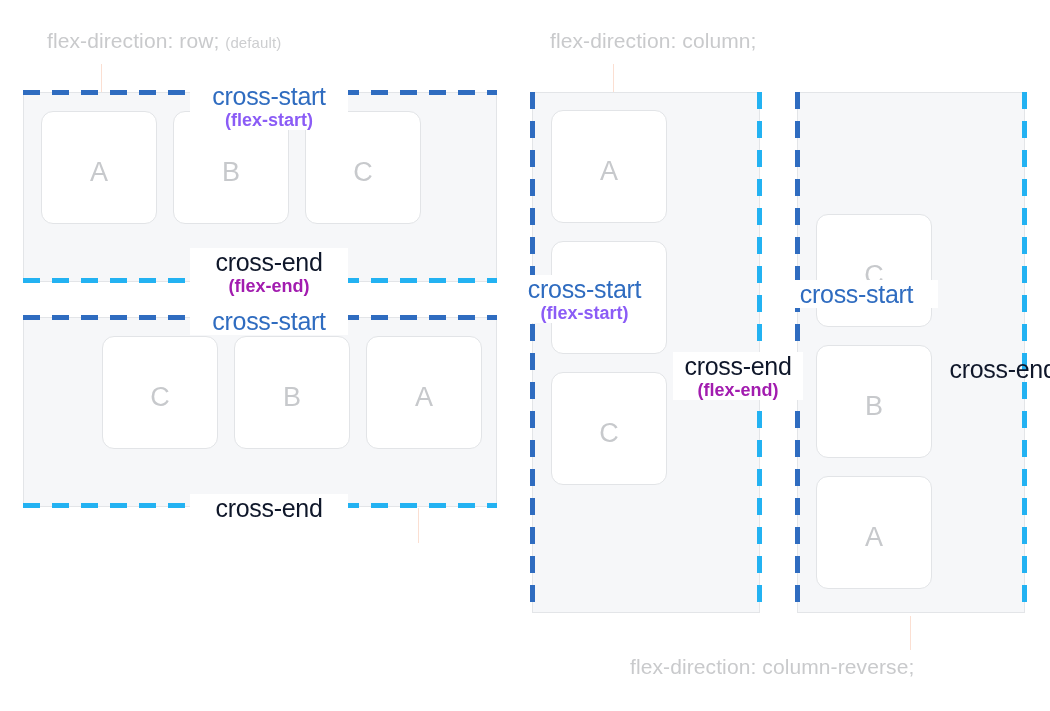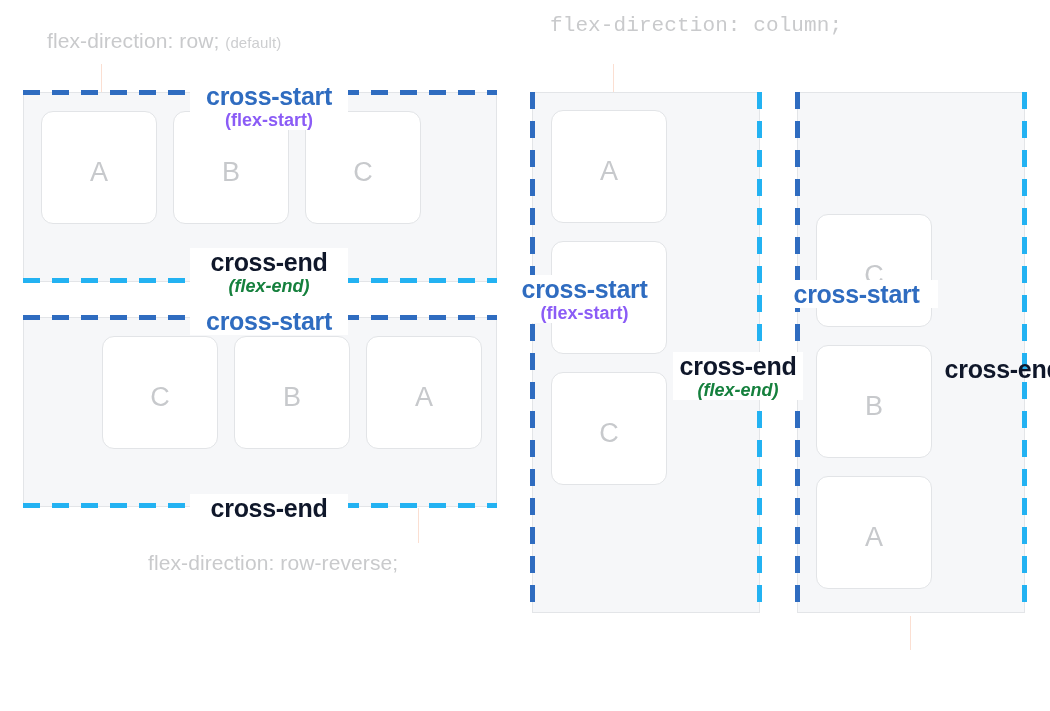--- a/index.html
+++ b/index.html
@@ -103,46 +103,46 @@
     z-index: 8;
     text-align: center;
     white-space: nowrap;
     line-height: 1.12;
     background: #ffffff;
     padding: 0 4px;
   }
   .xlabel .main {
     display: block;
     font-size: 25px;
-    font-weight: bold;
+    font-weight: normal;
     letter-spacing: -0.3px;
   }
   .xlabel .alt {
     display: block;
     font-size: 18px;
     font-weight: bold;
   }
   .xlabel.start .main { color: #2f6cc0; }
   .xlabel.start .alt  { color: #8b5cf6; }
   .xlabel.end .main   { color: #0f172a; }
-  .xlabel.end .alt    { color: #15803d; font-style: italic; }
+  .xlabel.end .alt    { color: #a21caf; }
   .xlabel.nobg { background: transparent; }
 </style>
 </head>
 <body>
 
 <div class="stage">
 
   <div class="caption" style="left:47px; top:29px;">
     <span>flex-direction: row;</span>
     <span class="sub">(default)</span>
   </div>
   <div class="leader" style="left:101px; top:64px; height:33px;"></div>
 
-  <div class="caption" style="left:550px; top:14px;font-family:Liberation Mono, monospace;">
+  <div class="caption" style="left:550px; top:29px;">
     <span>flex-direction: column;</span>
   </div>
   <div class="leader" style="left:613px; top:64px; height:33px;"></div>
 
   <div class="fbox" style="left:23px; top:92px; width:474px; height:190px;">
     <div class="card" style="left:17px; top:18px; width:116px; height:113px;">
       <span class="glyph">A</span>
     </div>
     <div class="card" style="left:149px; top:18px; width:116px; height:113px;">
       <span class="glyph">B</span>
@@ -178,23 +178,20 @@
   <div class="edge h end" style="left:23px; top:503px; width:474px;"></div>
 
   <div class="xlabel start" style="left:190px; top:307px; width:150px;">
     <span class="main">cross-start</span>
   </div>
   <div class="xlabel end" style="left:190px; top:494px; width:150px;">
     <span class="main">cross-end</span>
   </div>
 
   <div class="leader" style="left:418px; top:508px; height:35px;"></div>
-  <div class="caption" style="left:148px; top:551px;">
-    <span>flex-direction: row-reverse;</span>
-  </div>
 
   <div class="fbox" style="left:532px; top:92px; width:228px; height:521px;">
     <div class="card" style="left:18px; top:17px; width:116px; height:113px;">
       <span class="glyph">A</span>
     </div>
     <div class="card" style="left:18px; top:148px; width:116px; height:113px;">
       <span class="glyph">B</span>
     </div>
     <div class="card" style="left:18px; top:279px; width:116px; height:113px;">
       <span class="glyph">C</span>
@@ -227,14 +224,17 @@
   <div class="edge v end" style="left:1022px; top:92px; height:521px;"></div>
 
   <div class="xlabel start" style="left:775px; top:280px; width:155px;">
     <span class="main">cross-start</span>
   </div>
   <div class="xlabel end nobg" style="left:938px; top:355px; width:122px;">
     <span class="main">cross-end</span>
   </div>
 
   <div class="leader" style="left:910px; top:616px; height:34px;"></div>
+  <div class="caption" style="left:630px; top:655px;">
+    <span>flex-direction: column-reverse;</span>
+  </div>
 
 </div>
 
 </body></html>

